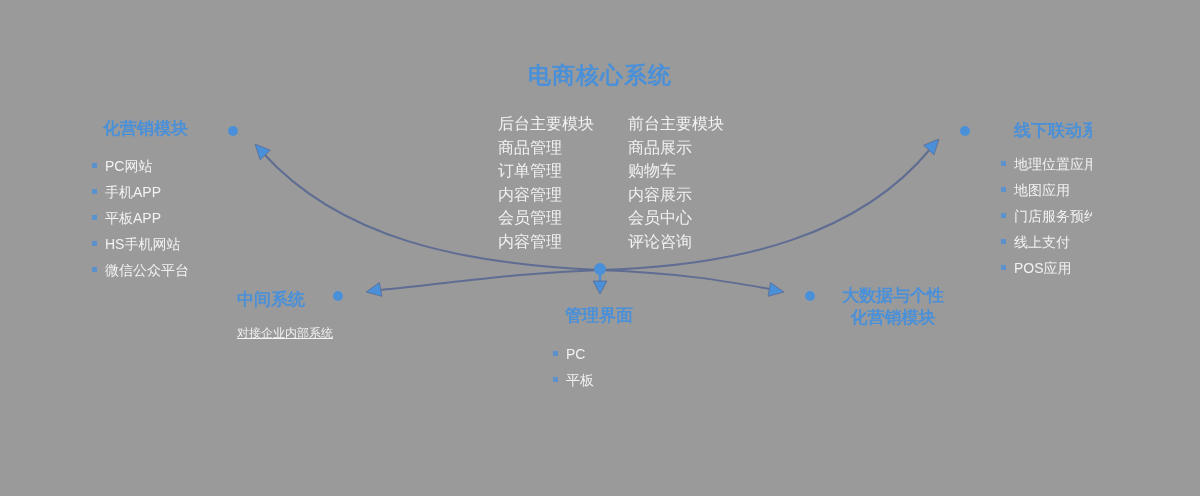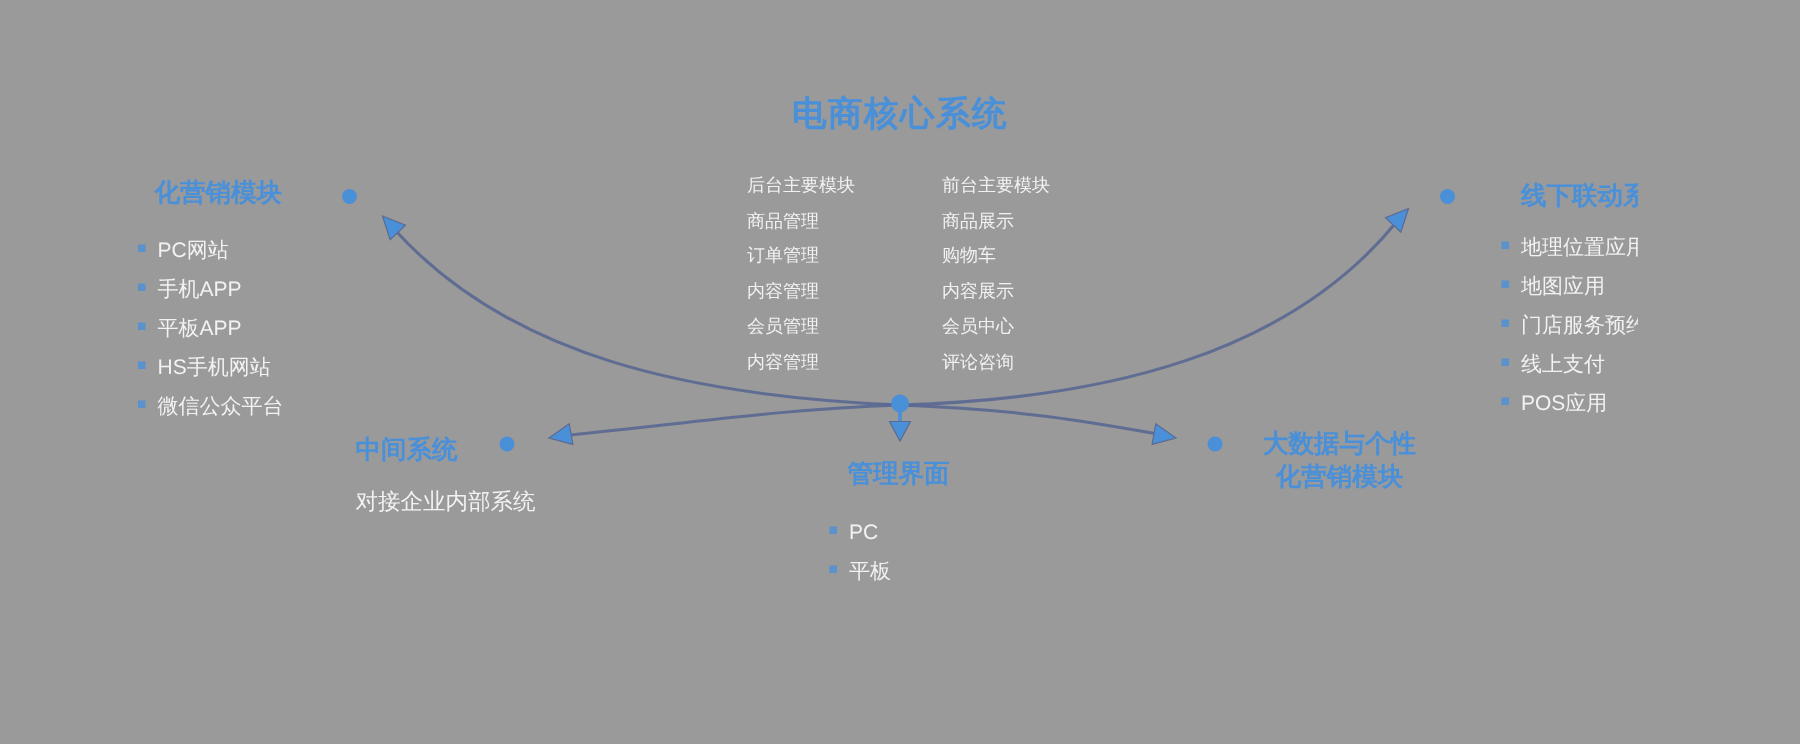--- a/index.html
+++ b/index.html
@@ -23,34 +23,34 @@
 
   .main-title{
     position:absolute;left:450px;top:60px;width:300px;text-align:center;
     font-size:23px;font-weight:bold;color:var(--accent);letter-spacing:1px;margin:0;
   }
   .sec-title{
     position:absolute;font-size:17px;font-weight:bold;color:var(--accent);
     line-height:1.25;white-space:nowrap;margin:0;
   }
   .core-col{
-    position:absolute;top:112px;font-size:12px;line-height:23.6px;
+    position:absolute;top:112px;font-size:16px;line-height:23.6px;
     color:var(--text);white-space:nowrap;
   }
   .core-col .hdr{color:var(--text);}
   .list{
     position:absolute;font-size:14px;line-height:26px;color:var(--text);white-space:nowrap;
   }
   .li{display:flex;align-items:flex-start;}
   .bullet{
     width:5px;height:5px;background:var(--accent);opacity:.8;
     margin:10px 8px 0 0;flex:0 0 auto;
   }
   .intro{
-    position:absolute;font-size:15px;color:var(--text);white-space:nowrap;line-height:1.2;
+    position:absolute;font-size:12px;color:var(--text);white-space:nowrap;line-height:1.2;text-decoration:underline;
   }
   .two-line{line-height:22px;}
 </style>
 </head>
 <body>
 
 <div class="stage">
 
   <svg class="connectors" viewBox="0 0 1200 496">
 

